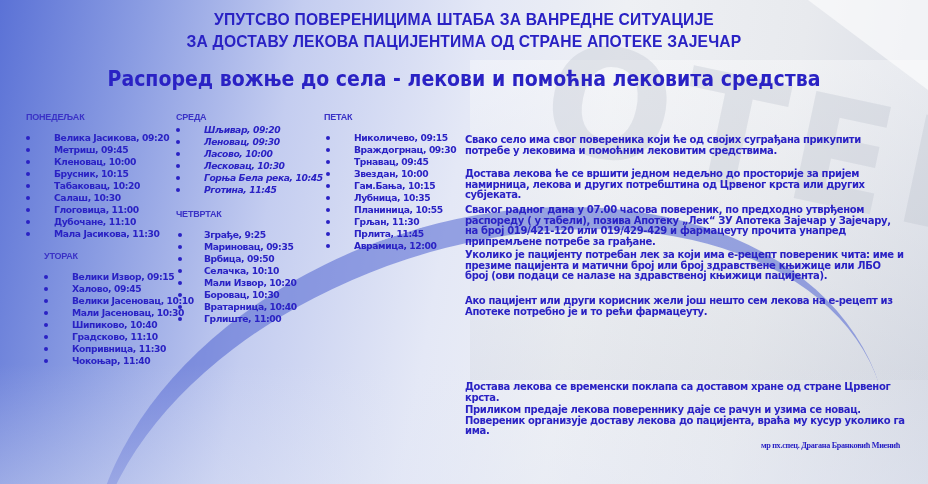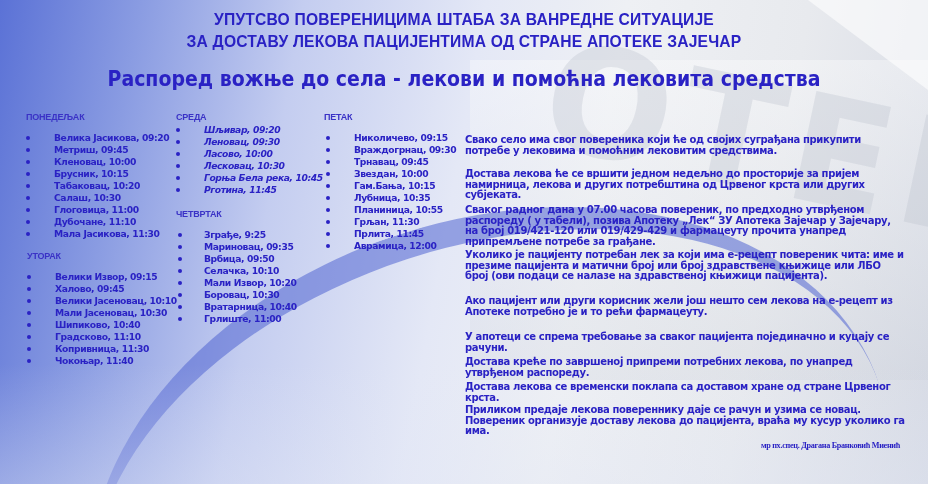--- a/index.html
+++ b/index.html
@@ -60,21 +60,21 @@
     font-weight: bold; color: #2a22c4; white-space: nowrap;
     font-family: "DejaVu Sans", sans-serif; letter-spacing: -0.4px;
   }
   .bullet {
     position: absolute; width: 4px; height: 4px; border-radius: 50%;
     background: #2a22c4; top: 4px;
   }
 
   #day-mon { left: 26px; top: 112px; }
   #day-mon .bullet { left: 0; } #day-mon .stop-text { padding-left: 28px; }
-  #day-tue { left: 27px; top: 251px; }
+  #day-tue { left: 44px; top: 251px; }
   #day-tue .bullet { left: 0; } #day-tue .stop-text { padding-left: 28px; }
   #day-wed { left: 176px; top: 112px; }
   #day-wed .day-title { margin-bottom: 2px; }
   #day-wed .bullet { left: 0; } #day-wed .stop-text { padding-left: 28px; font-style: italic; }
   #day-thu { left: 176px; top: 209px; }
   #day-thu .bullet { left: 2px; } #day-thu .stop-text { padding-left: 28px; }
   #day-fri { left: 324px; top: 112px; }
   #day-fri .bullet { left: 2px; } #day-fri .stop-text { padding-left: 30px; }
 
   .instr-title {
@@ -188,26 +188,20 @@
   </div>
   <div class="instr" style="top:205px">
     <p class="para">Сваког радног дана у 07.00 часова повереник, по предходно утврђеном распореду ( у табели), позива Апотеку „Лек“ ЗУ Апотека Зајечар у Зајечару, на број 019/421-120 или 019/429-429 и фармацеуту прочита унапред припремљене потребе за грађане.</p>
   </div>
   <div class="instr" style="top:250px">
     <p class="para">Уколико је пацијенту потребан лек за који има е-рецепт повереник чита: име и презиме пацијента  и матични број или број здравствене књижице или ЛБО број (ови подаци се налазе на здравственој књижици пацијента).</p>
   </div>
   <div class="instr" style="top:296px">
     <p class="para">Ако пацијент или други корисник жели још нешто сем лекова на е-рецепт из Апотеке потребно је и то рећи фармацеуту.</p>
   </div>
-  <div class="instr" style="top:332px">
-    <p class="para">У апотеци се спрема требовање за сваког пацијента појединачно и куцају се рачуни.</p>
-  </div>
-  <div class="instr" style="top:357px">
-    <p class="para">Достава креће по завршеној припреми потребних лекова, по унапред утврђеном распореду.</p>
-  </div>
   <div class="instr" style="top:382px">
     <p class="para">Достава лекова се временски поклапа са доставом хране од стране Црвеног крста.</p>
   </div>
   <div class="instr" style="top:405px">
     <p class="para">Приликом предаје лекова повереннику даје се рачун и узима се новац. Повереник организује доставу лекова до пацијента, враћа му кусур уколико га има.</p>
   </div>
 
   <div class="sign" style="top:440px">
     <div>мр пх.спец. Драгана Бранковић Миенић</div>
   </div>

